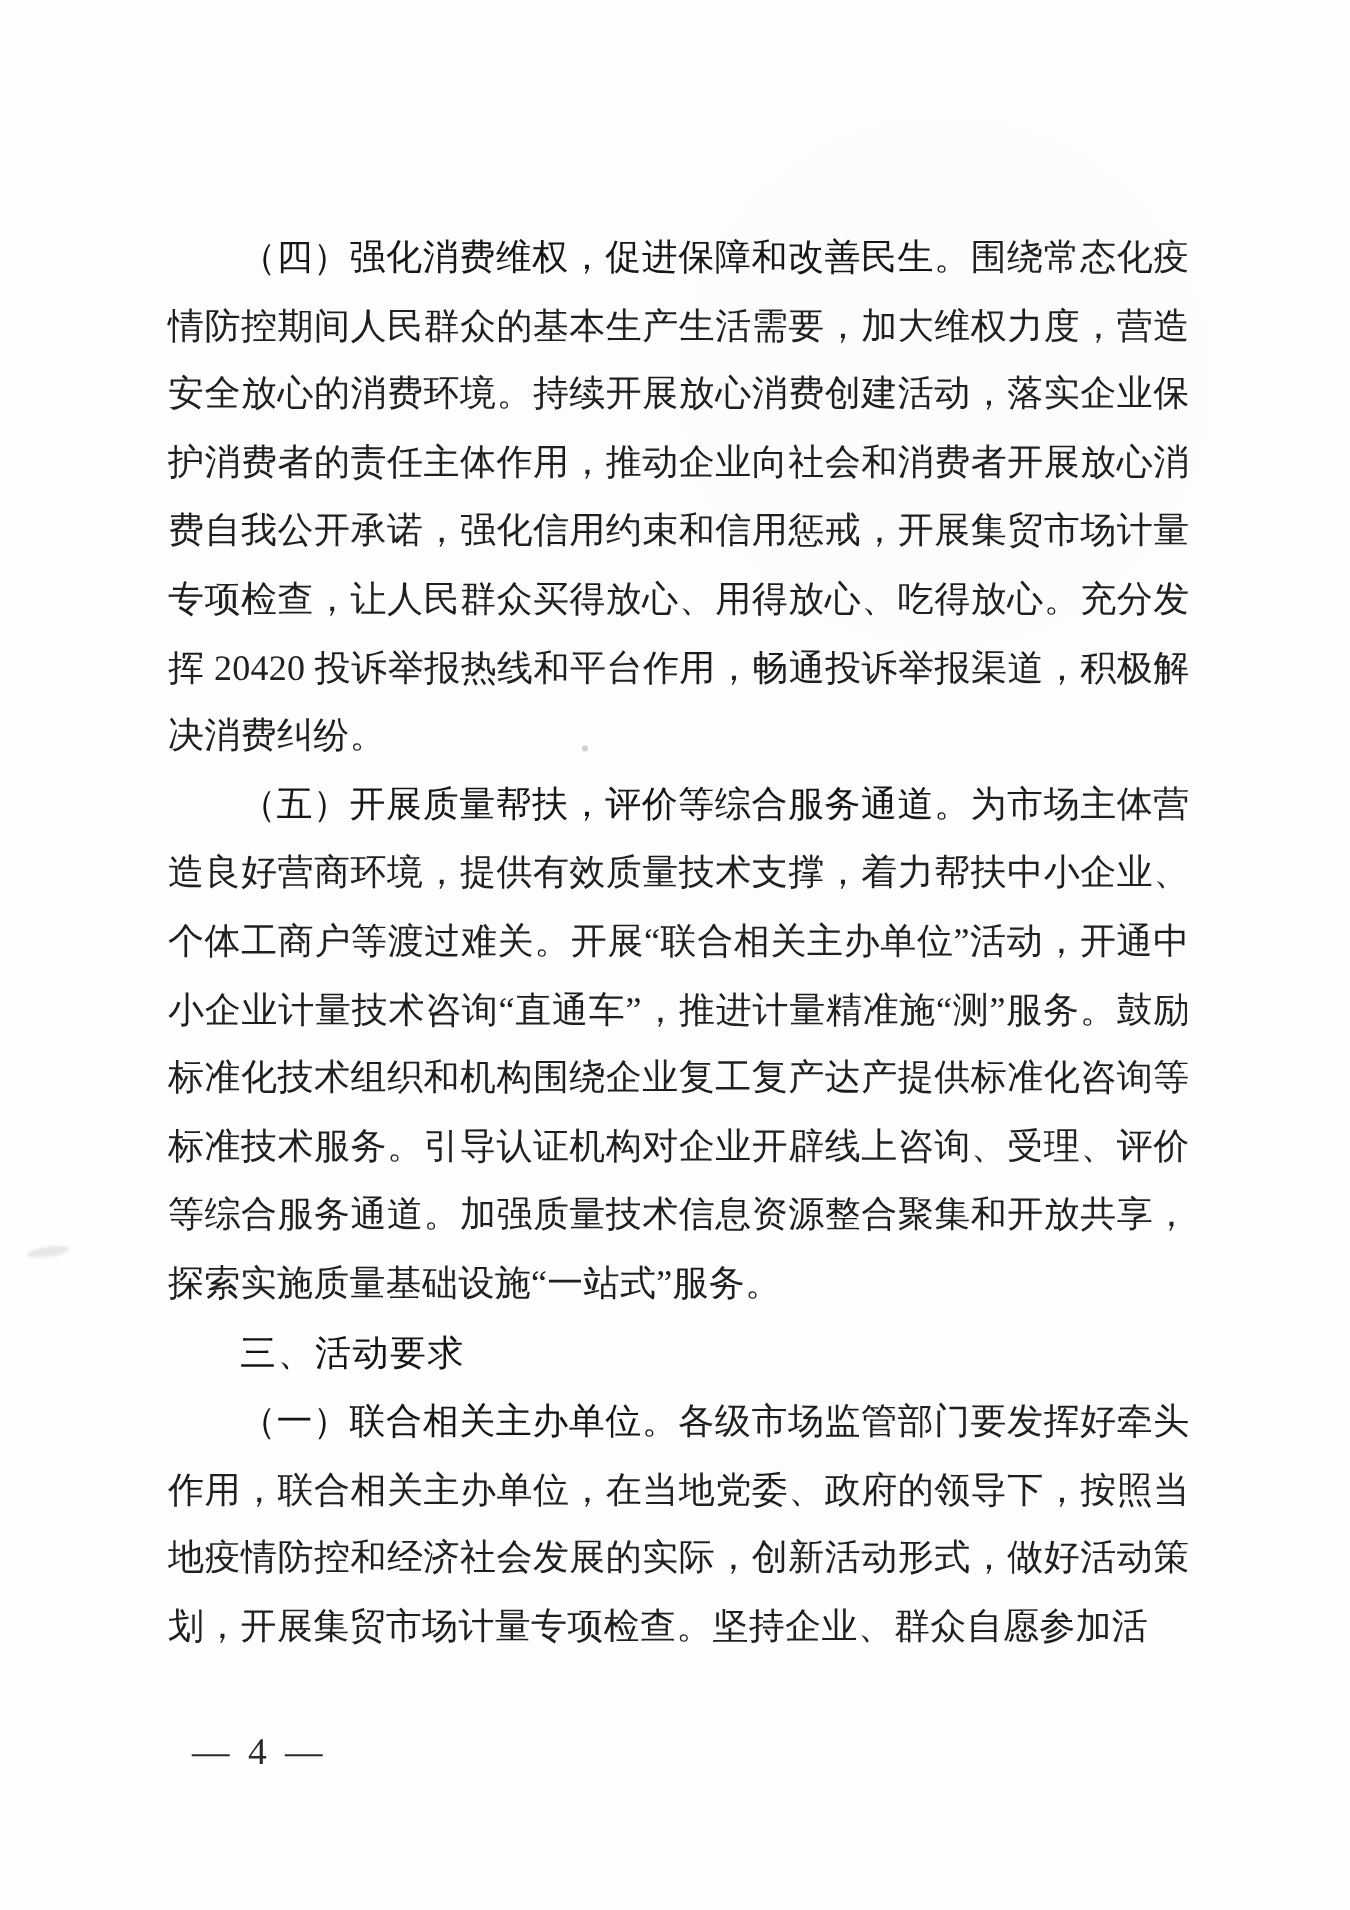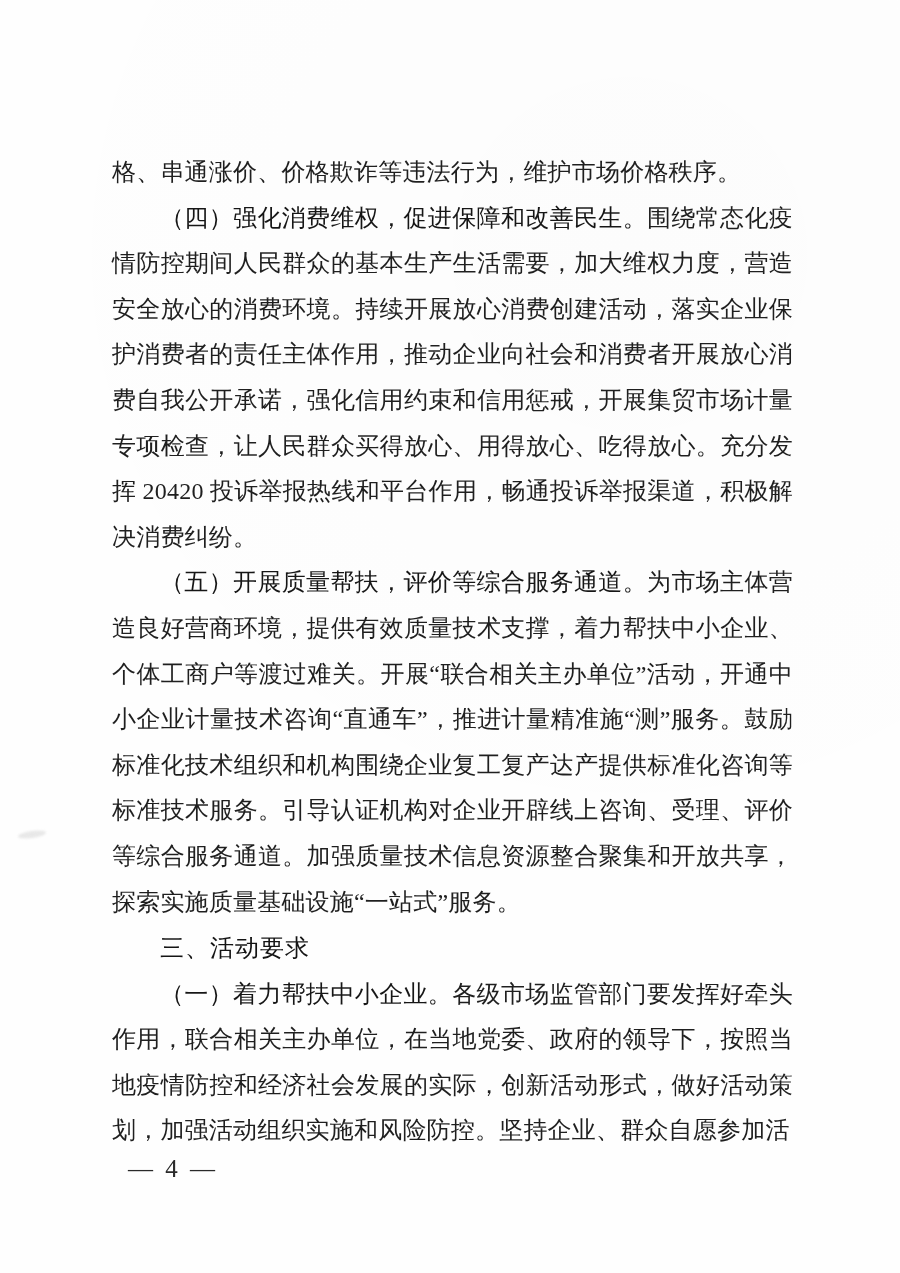--- a/index.html
+++ b/index.html
@@ -85,27 +85,26 @@
 </head>
 <body>
 
 <div class="page">
 
   <div class="smudge-1"></div>
   <div class="smudge-2"></div>
 
   <div class="doc-body">
 
-    <p class="para"><span>格、串通涨价、价格欺诈等违法行为，维护市场价格秩序。</span></p>
 
     <p class="para indent"><span class="b-kai">（四）强化消费维权，促进保障和改善民生。</span><span>围绕常态化疫情防控期间人民群众的基本生产生活需要，加大维权力度，营造安全放心的消费环境。持续开展放心消费创建活动，落实企业保护消费者的责任主体作用，推动企业向社会和消费者开展放心消费自我公开承诺，强化信用约束和信用惩戒，开展集贸市场计量专项检查，让人民群众买得放心、用得放心、吃得放心。充分发挥 20420 投诉举报热线和平台作用，畅通投诉举报渠道，积极解决消费纠纷。</span></p>
 
     <p class="para indent"><span class="b-kai">（五）开展质量帮扶，评价等综合服务通道。</span><span>为市场主体营造良好营商环境，提供有效质量技术支撑，着力帮扶中小企业、个体工商户等渡过难关。开展“联合相关主办单位”活动，开通中小企业计量技术咨询“直通车”，推进计量精准施“测”服务。鼓励标准化技术组织和机构围绕企业复工复产达产提供标准化咨询等标准技术服务。引导认证机构对企业开辟线上咨询、受理、评价等综合服务通道。加强质量技术信息资源整合聚集和开放共享，探索实施质量基础设施“一站式”服务。</span></p>
 
     <p class="para indent"><span class="sans-heading">三、活动要求</span></p>
 
-    <p class="para indent"><span class="b-kai">（一）着力帮扶中小企业。</span><span>各级市场监管部门要发挥好牵头作用，联合相关主办单位，在当地党委、政府的领导下，按照当地疫情防控和经济社会发展的实际，创新活动形式，做好活动策划，加强活动组织实施和风险防控。坚持企业、群众自愿参加活</span></p>
+    <p class="para indent"><span class="b-kai">（一）联合相关主办单位。</span><span>各级市场监管部门要发挥好牵头作用，联合相关主办单位，在当地党委、政府的领导下，按照当地疫情防控和经济社会发展的实际，创新活动形式，做好活动策划，开展集贸市场计量专项检查。坚持企业、群众自愿参加活</span></p>
 
   </div>
 
   <div class="page-number">— 4 —</div>
 
 </div>
 
 </body></html>

